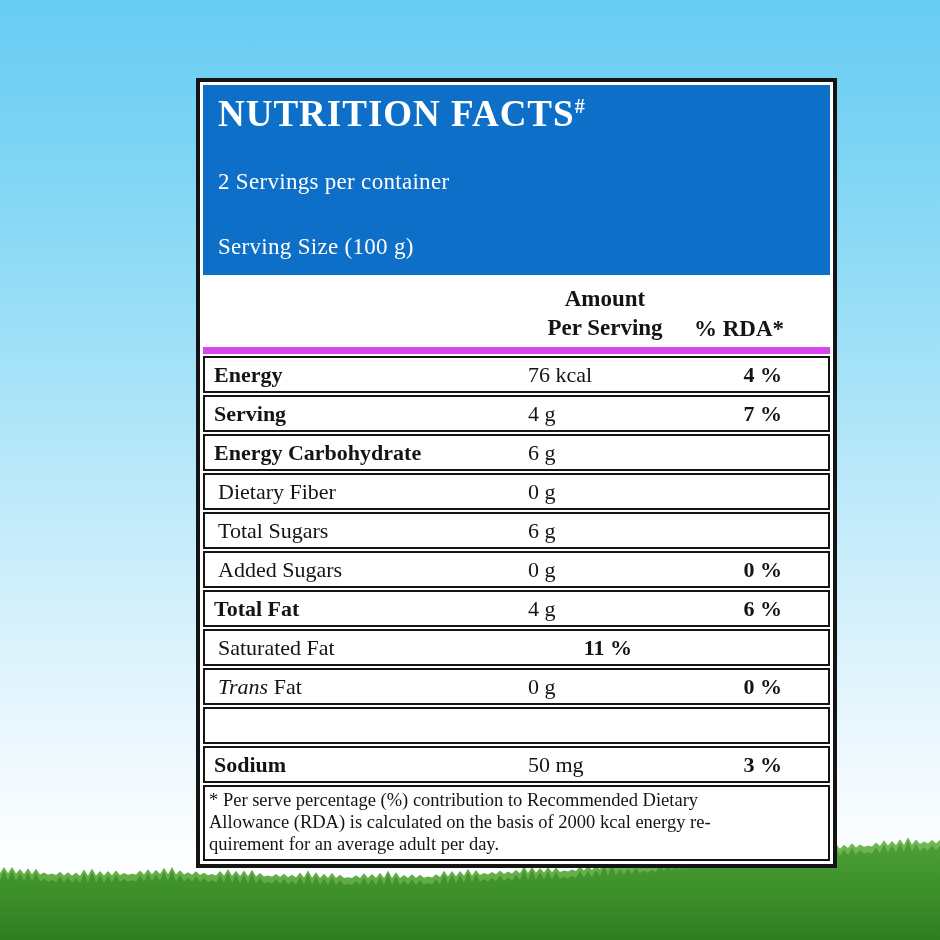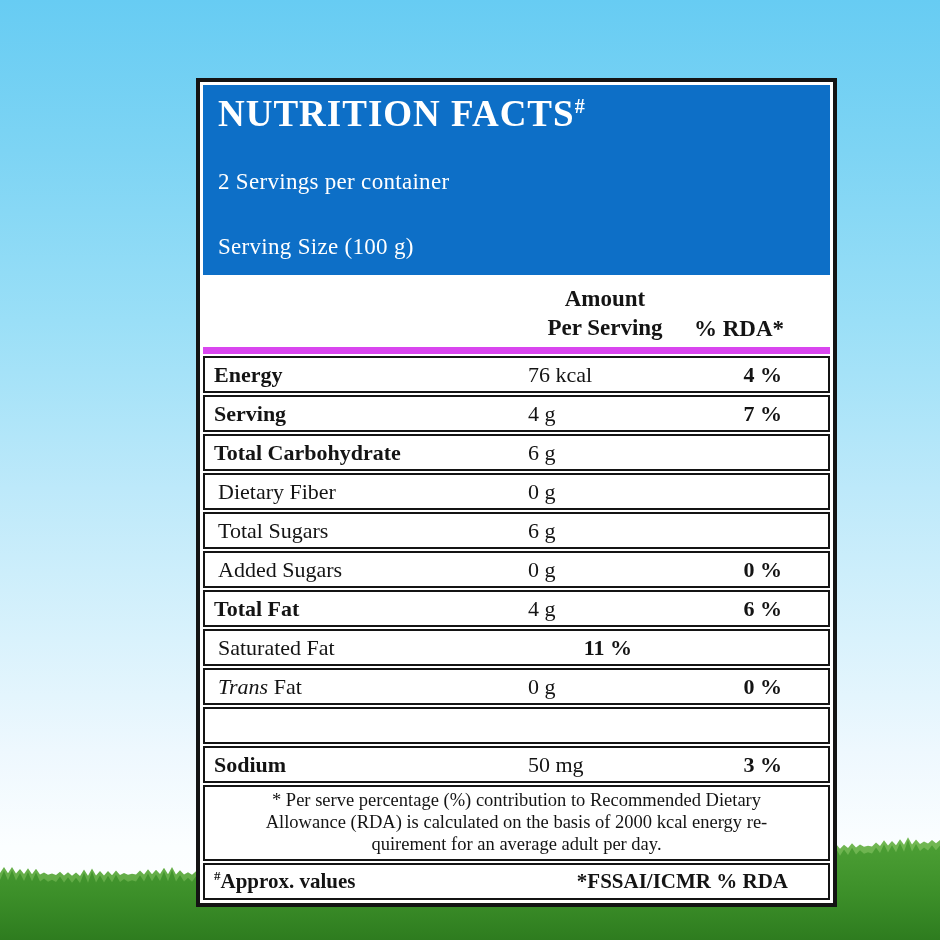--- a/index.html
+++ b/index.html
@@ -47,21 +47,21 @@
     color:#141414;
   }
   .nname  { font-size:22px; padding-left:9px;  white-space:nowrap; }
   .nname.ind { padding-left:13px; }
   .nname.b   { font-weight:700; }
   .namount { font-size:22px; text-align:left; }
   .nrda    { font-size:22px; font-weight:700; text-align:right; padding-right:46px; }
 
   .footnote {
     border:2.5px solid #141414; margin-top:2px; padding:3px 4px;
-    font-size:18.5px; line-height:1.18; text-align:center;
+    font-size:18.5px; line-height:1.18; 
     white-space:pre-line; color:#141414;
   }
   .bottom-row {
     border:2.5px solid #141414; margin-top:2px; height:37px;
     display:flex; align-items:center; justify-content:space-between;
     padding:0 40px 0 9px; font-weight:700; font-size:21px; color:#141414;
   }
   .bottom-row sup { font-size:13px; }
 </style>
 </head>
@@ -105,21 +105,21 @@
     <div class="nname b">Energy</div>
     <div class="namount">76 kcal</div>
     <div class="nrda">4 %</div>
   </div>
       <div class="cols row">
     <div class="nname b">Serving</div>
     <div class="namount">4 g</div>
     <div class="nrda">7 %</div>
   </div>
       <div class="cols row">
-    <div class="nname b">Total Carbohydrate</div>
+    <div class="nname b">Energy Carbohydrate</div>
     <div class="namount">6 g</div>
     <div class="nrda"></div>
   </div>
       <div class="cols row">
     <div class="nname ind">Dietary Fiber</div>
     <div class="namount">0 g</div>
     <div class="nrda"></div>
   </div>
       <div class="cols row">
     <div class="nname ind">Total Sugars</div>
@@ -152,18 +152,14 @@
     <div class="nname b">Sodium</div>
     <div class="namount">50 mg</div>
     <div class="nrda">3 %</div>
   </div>
     </div>
 
   <div class="footnote">* Per serve percentage (%) contribution to Recommended Dietary
 Allowance (RDA) is calculated on the basis of 2000 kcal energy re-
 quirement for an average adult per day.</div>
 
-  <div class="bottom-row">
-    <div><sup>#</sup><span>Approx. values</span></div>
-    <div>*FSSAI/ICMR % RDA</div>
-  </div>
 
 </div>
 
 </body></html>

